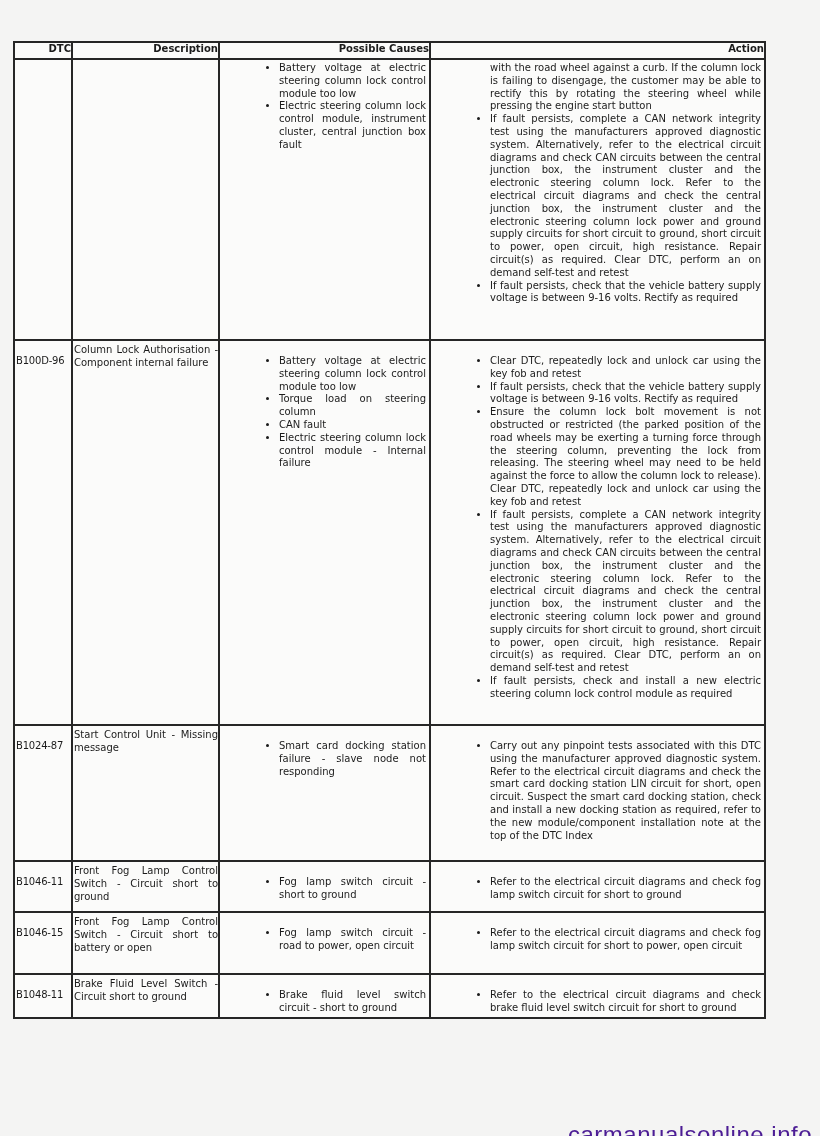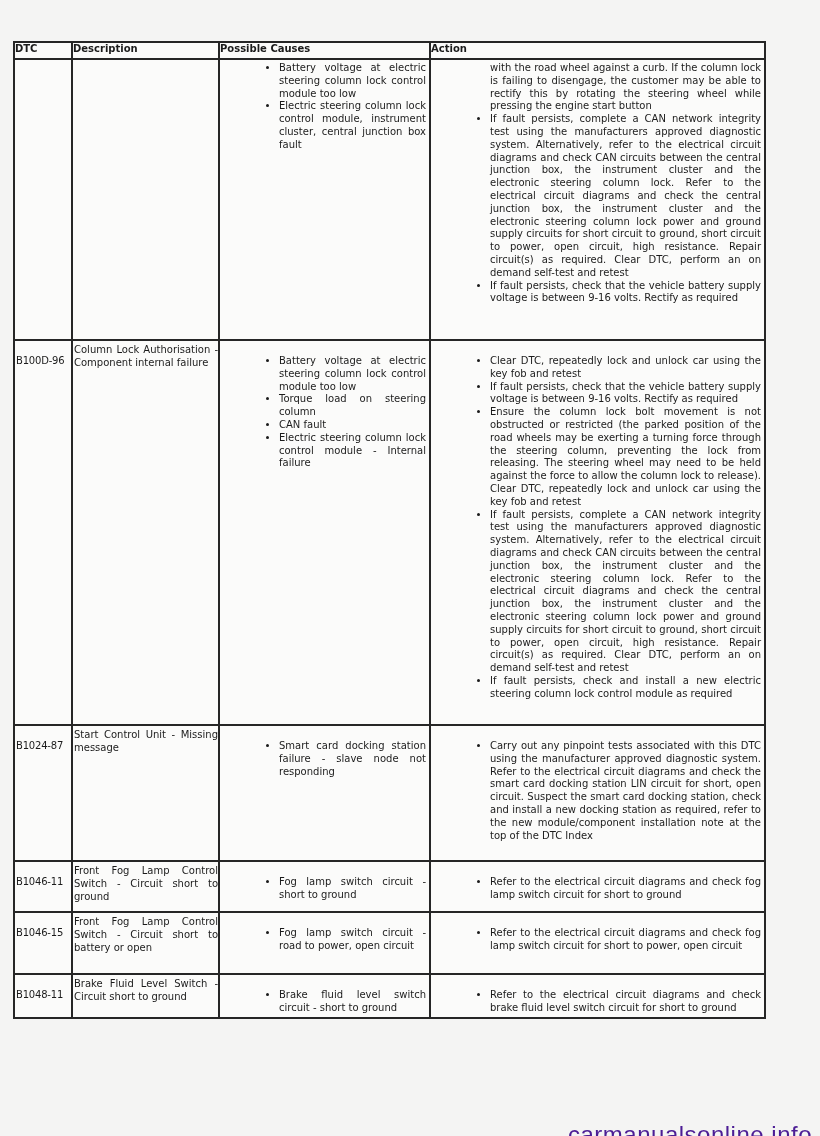--- a/index.html
+++ b/index.html
@@ -27,21 +27,21 @@
   col.c-causes { width: 211px; }
   col.c-action { width: 335px; }
 
   th, td { border: 2px solid #262626; vertical-align: top; overflow: hidden; }
 
   th {
     height: 14px;
     padding: 0 0 1px 0;
     font-size: 10px;
     font-weight: bold;
-    text-align: left;
+    text-align: right;
     border-bottom: 1px solid #8d8d8d;
   }
 
   td.dtc-cell  { padding: 14px 0 0 1px; text-align: left; letter-spacing: -0.2px; }
   td.desc-cell { padding: 3px 0 0 1px; text-align: justify; }
 
   td.list-cell { padding: 2px 3px 2px 16px; }
   td.list-cell.pad-top { padding-top: 14px; }
 
   ul.blist { margin: 0; padding: 0 0 0 43px; list-style: disc outside; }

